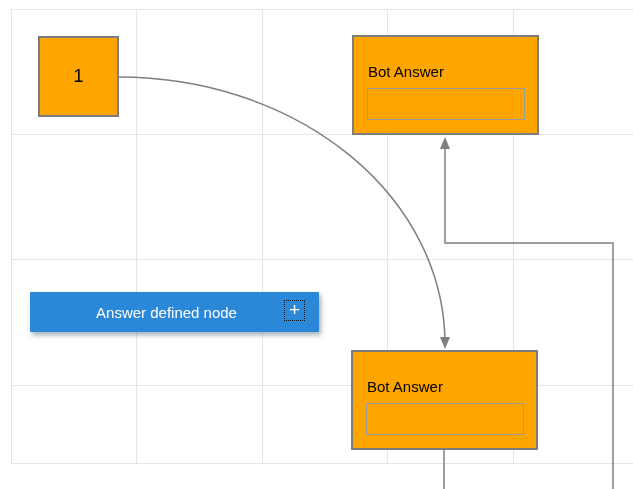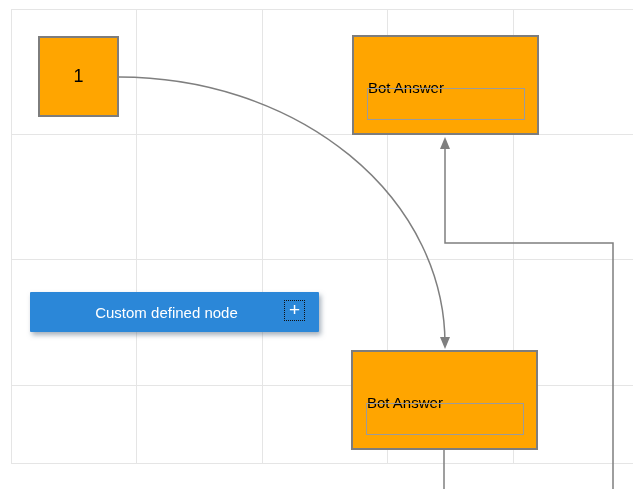--- a/index.html
+++ b/index.html
@@ -32,21 +32,21 @@
     color: #000000;
   }
   .bot-node {
     width: 187px; height: 100px;
     padding: 0;
   }
   .bot-node-top    { left: 352px; top: 35px;  }
   .bot-node-bottom { left: 351px; top: 350px; }
   .bot-title {
     position: absolute;
-    left: 14px; top: 42px;
+    left: 14px; top: 26px;
     font-size: 15px;
     color: #000000;
     white-space: nowrap;
   }
   .bot-field {
     position: absolute;
     left: 13px; top: 51px;
     width: 158px; height: 32px;
     border: 1px solid #9b9b9b;
     background: transparent;
@@ -128,19 +128,19 @@
     <span class="bot-title">Bot Answer</span>
     <div class="bot-field"></div>
   </div>
 
   <div class="node bot-node bot-node-bottom">
     <span class="bot-title">Bot Answer</span>
     <div class="bot-field"></div>
   </div>
 
   <div class="custom-node">
-    <span class="custom-label">Custom defined node</span>
+    <span class="custom-label">Answer defined node</span>
     <div class="plus-button">
       <span class="plus-glyph">+</span>
     </div>
   </div>
 
 </div>
 
 </body></html>

